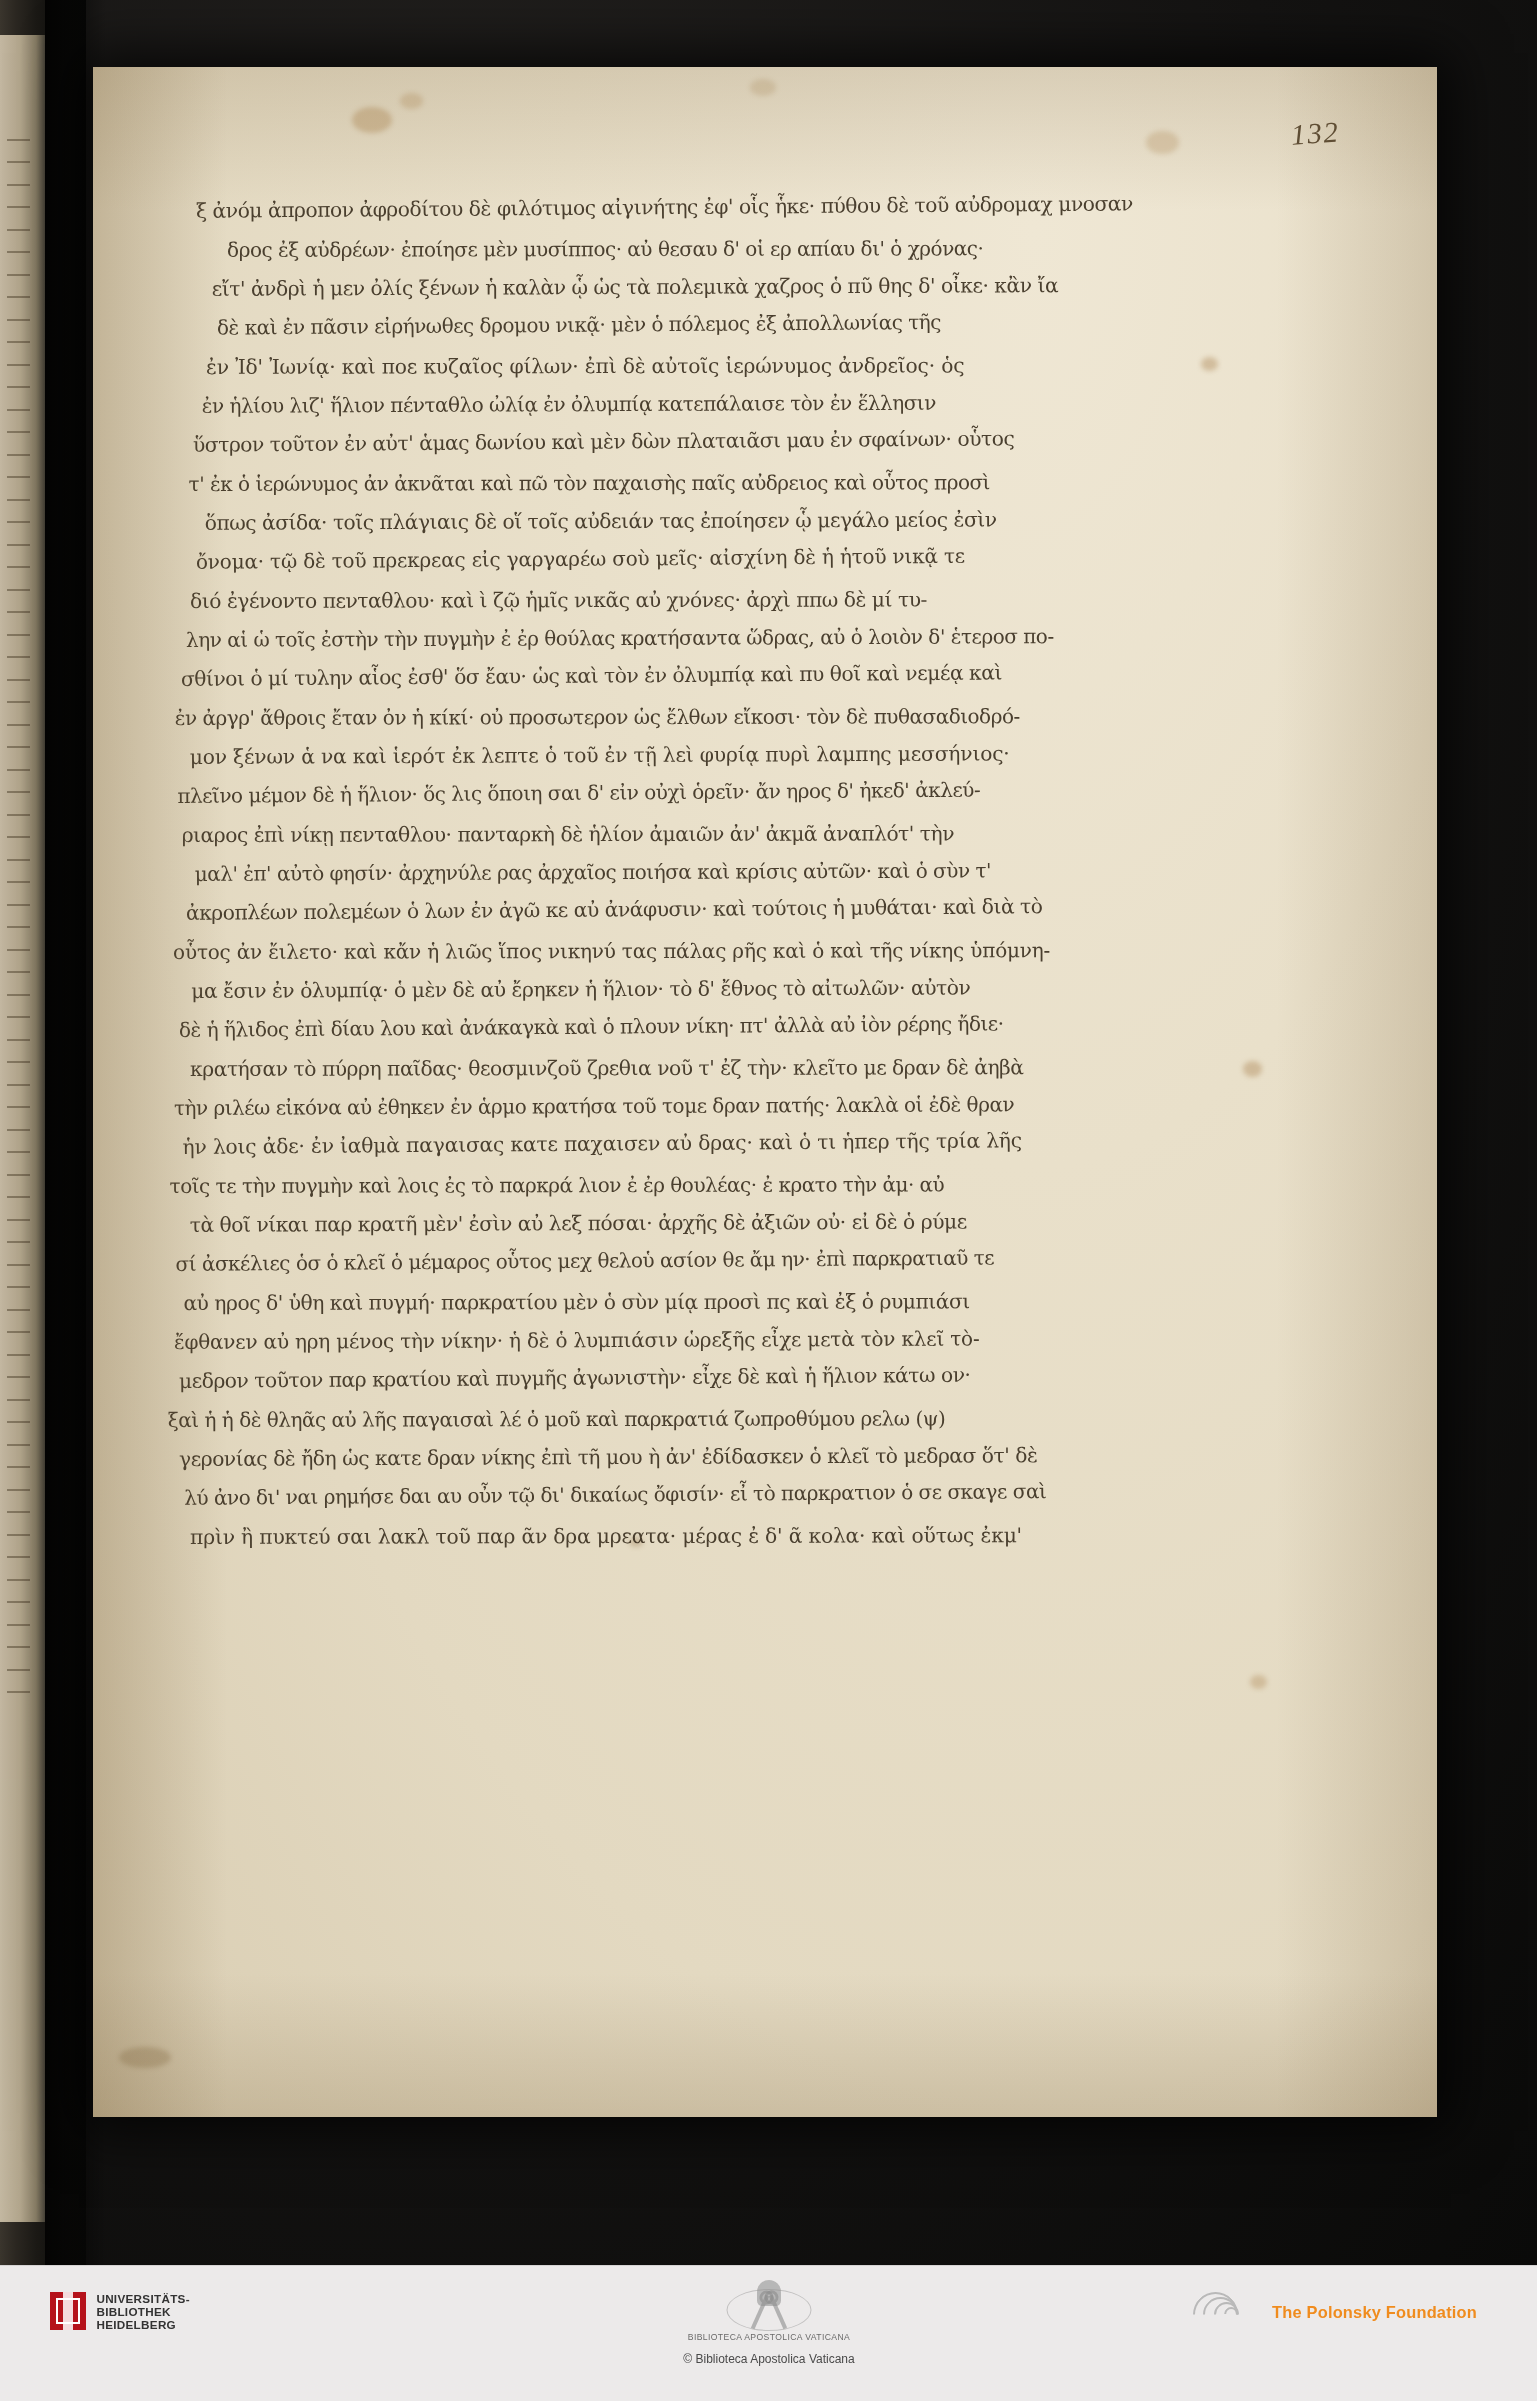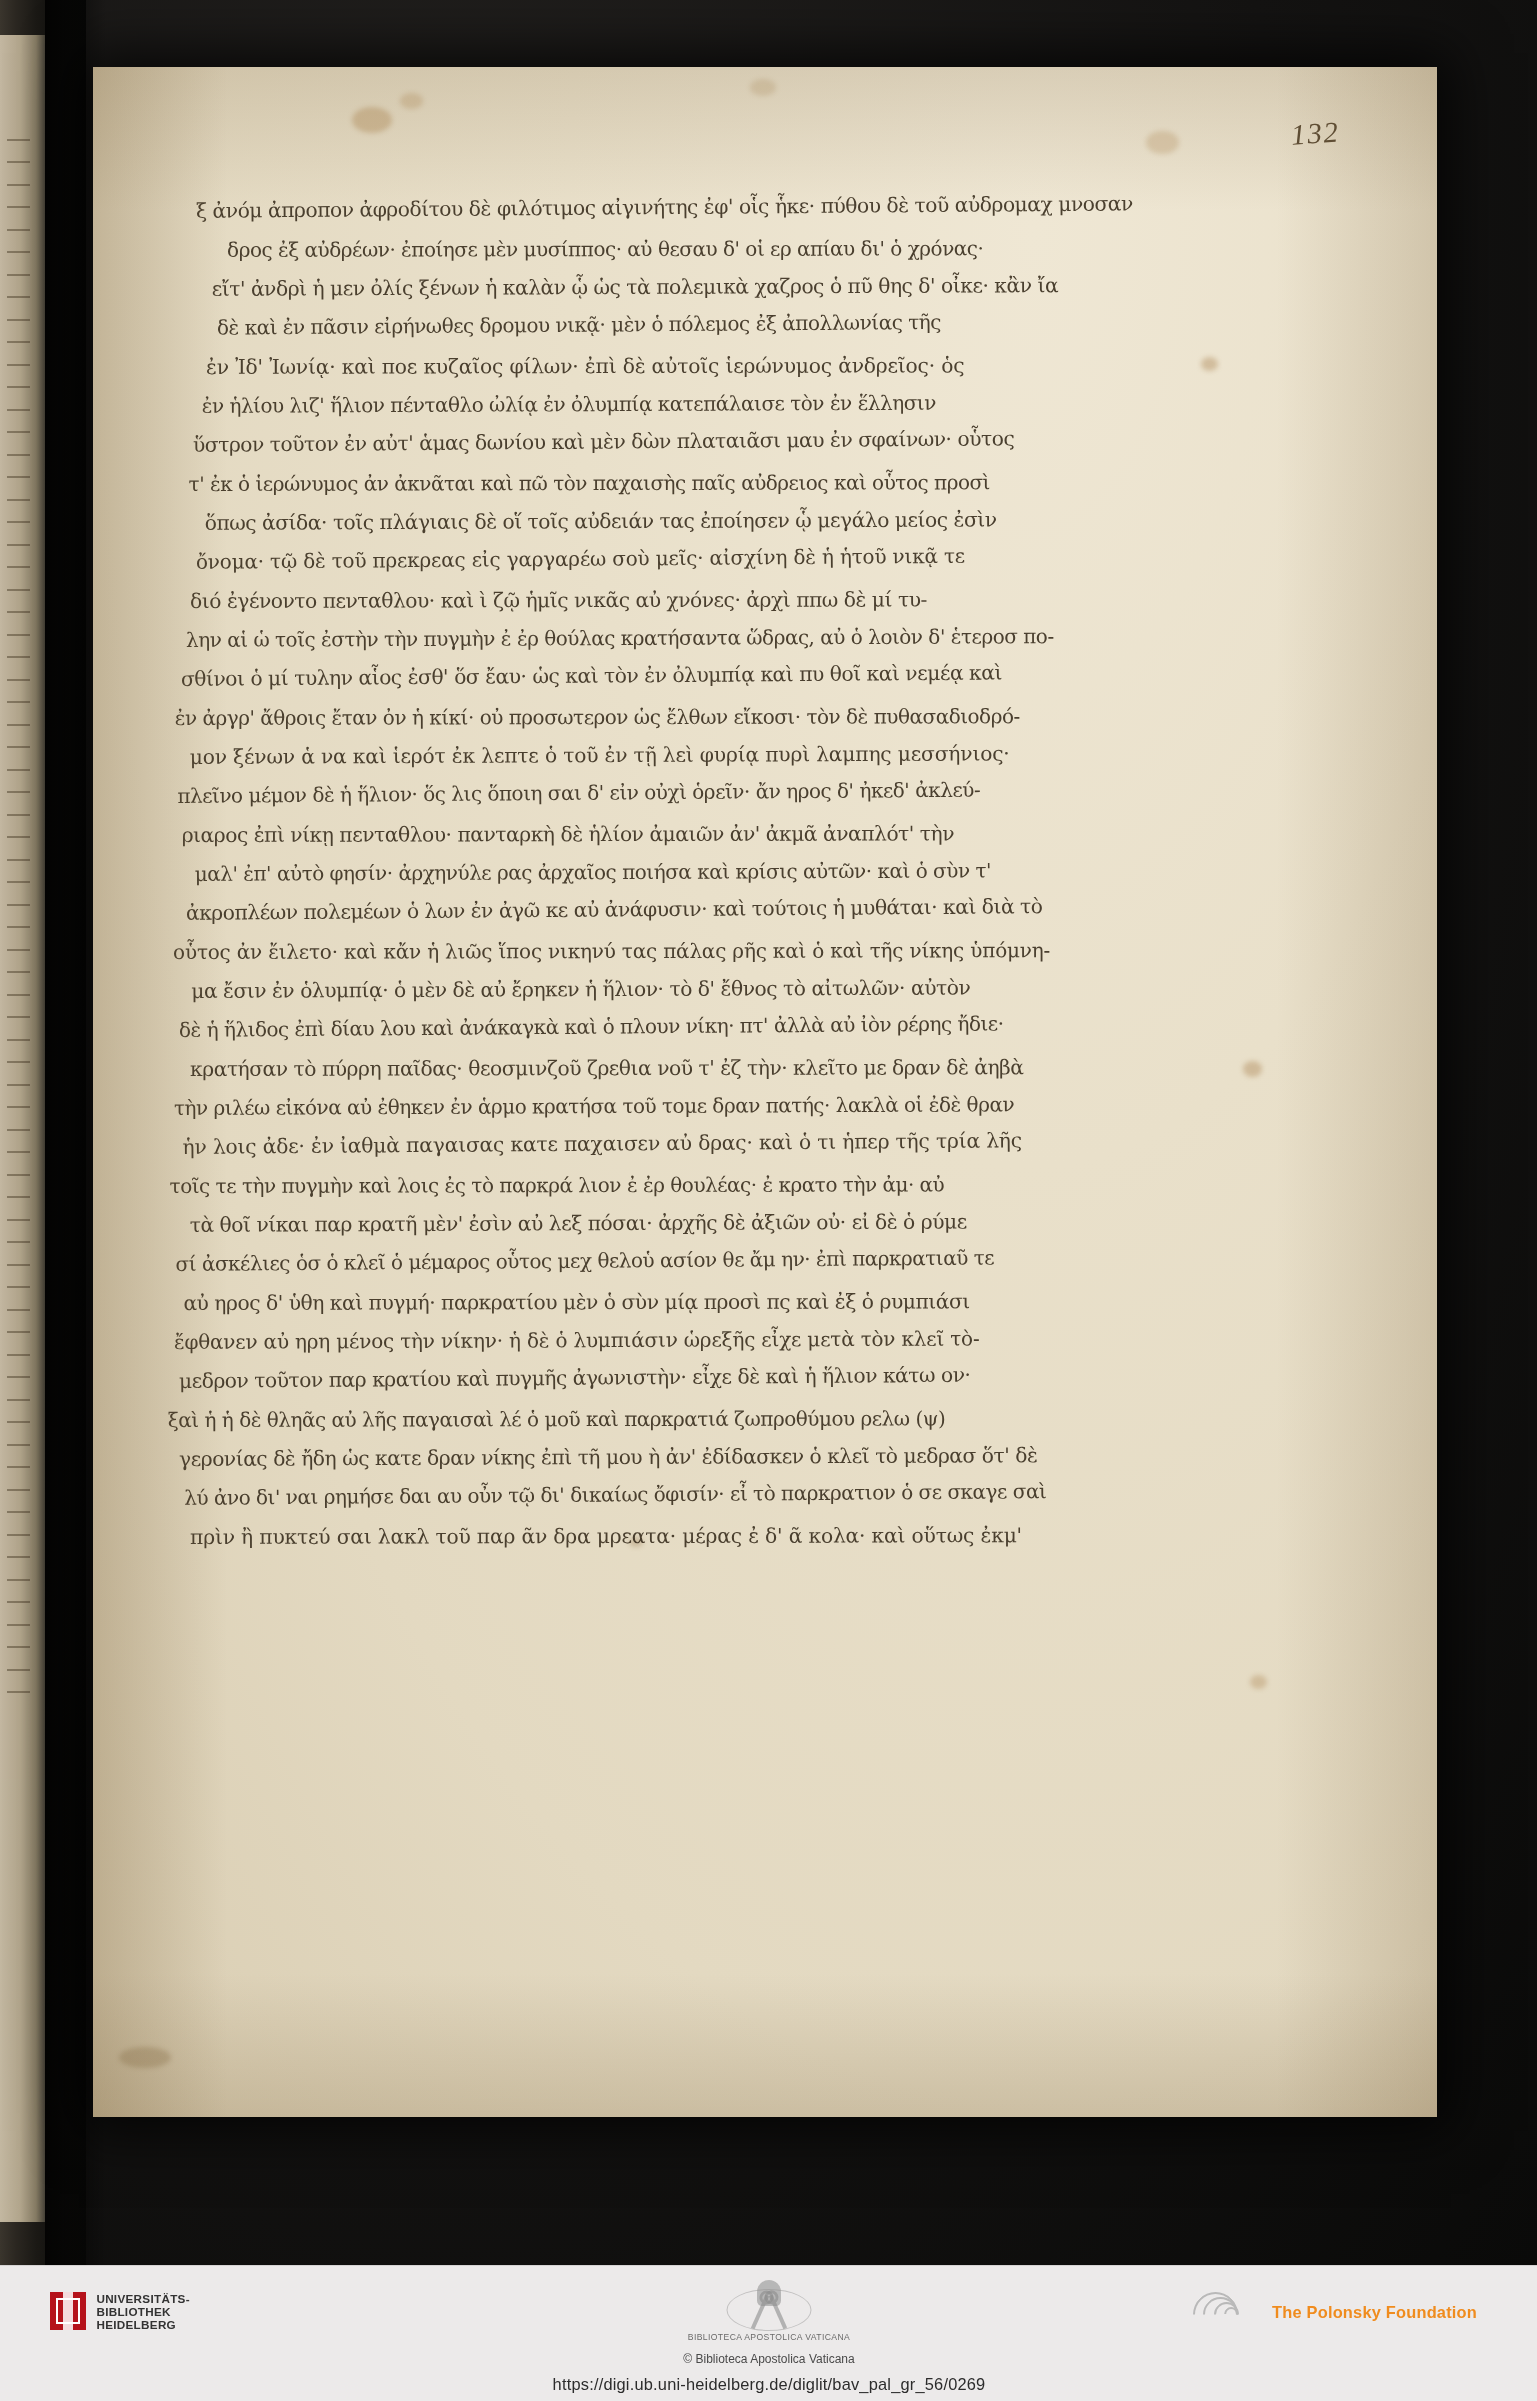--- a/index.html
+++ b/index.html
@@ -397,15 +397,14 @@
     <div id="logo-polonsky">
       <div class="polonsky-mark">
         <i></i>
           <i></i>
           <i></i>
           <i></i>
       </div>
       <div id="polonsky-text">The Polonsky Foundation</div>
     </div>
   </div>
-  <div id="footer-url">https://digi.ub.uni-heidelberg.de/diglit/bav_pal_gr_56/0269</div>
 </div>
 
 
 </body></html>

